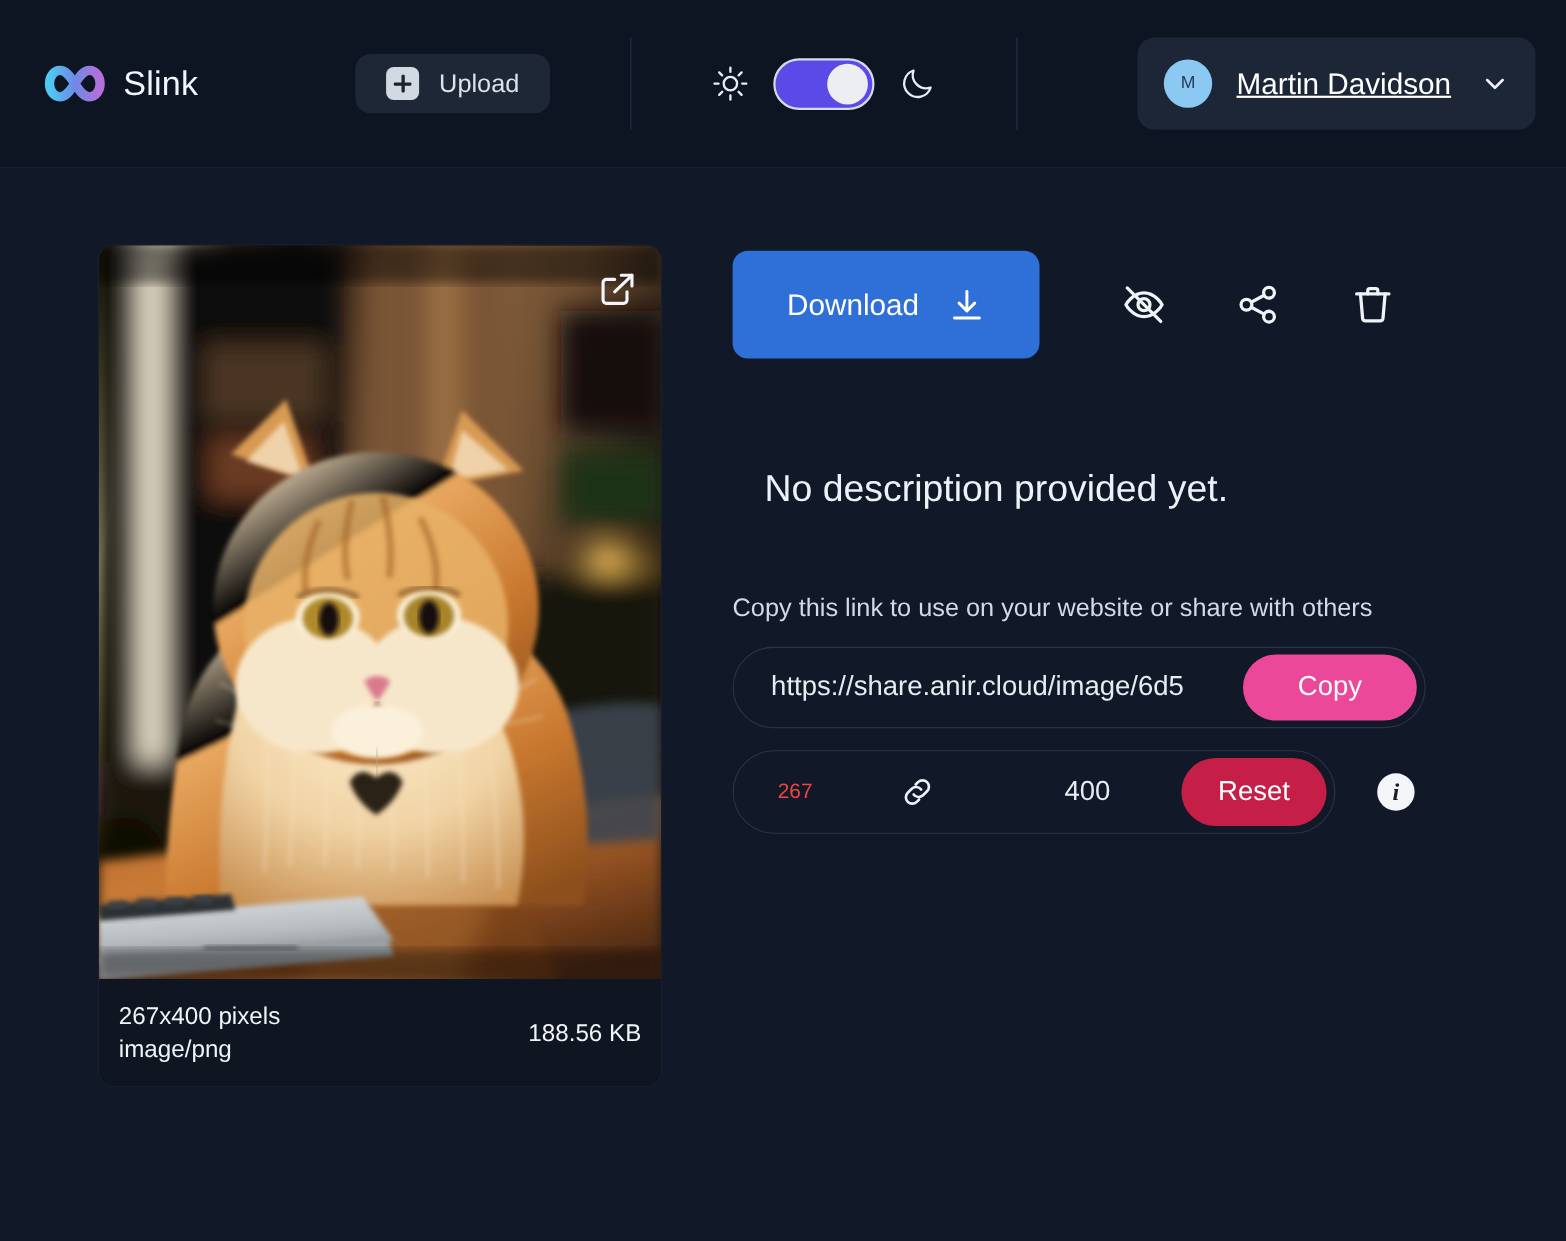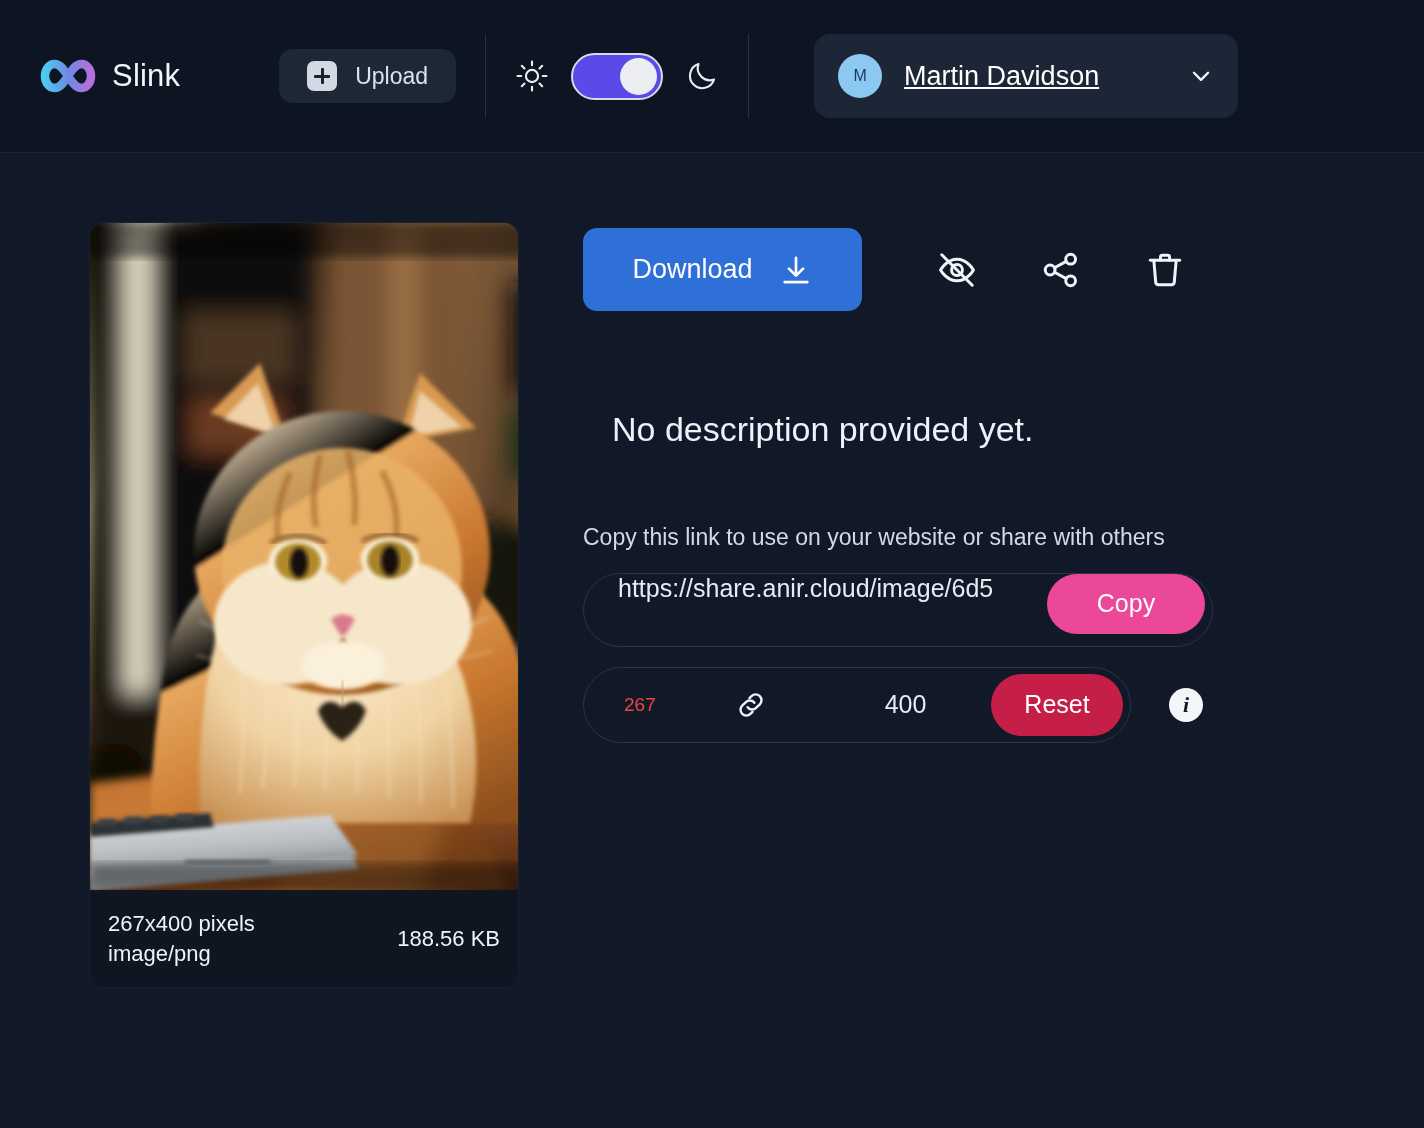--- a/index.html
+++ b/index.html
@@ -14,20 +14,21 @@
 
   
   .header {
     position: relative;
     height: 153px;
     background: #0e1522;
     display: flex;
     align-items: center;
     padding: 0 28px;
     border-bottom: 1px solid #1b2333;
+    gap: 44px;
   }
 
   .brand {
     display: flex;
     align-items: center;
     gap: 16px;
     margin-left: 12px;
   }
   .brand-logo { width: 56px; height: 34px; display: block; }
   .brand-name {
@@ -131,21 +132,21 @@
 
   
   .main {
     display: flex;
     padding: 70px 0 0 90px;
     gap: 65px;
   }
 
   
   .image-card {
-    width: 428px;
+    width: 511px;
     border-radius: 14px;
     overflow: hidden;
     background: #0d1420;
     box-shadow: 0 0 0 1px #1a2troca;
     box-shadow: 0 0 0 1px #19212f;
     flex: none;
     position: relative;
   }
   .photo {
     position: relative;
@@ -178,21 +179,21 @@
 
   
   .details { padding-top: 5px; width: 660px; }
 
   .actions-row {
     display: flex;
     align-items: center;
     gap: 0;
   }
   .download-btn {
-    width: 279px; height: 83px;
+    width: 279px; height: 98px;
     background: #2f6fd8;
     border: none;
     border-radius: 14px;
     display: flex;
     align-items: center;
     justify-content: center;
     gap: 26px;
     cursor: pointer;
   }
   .download-label { font-size: 27px; color: #ffffff; }
@@ -233,21 +234,21 @@
     color: #d4dae4;
   }
 
   .link-row {
     margin-top: 22px;
     width: 630px;
     height: 74px;
     border: 1px solid #2a3448;
     border-radius: 38px;
     display: flex;
-    align-items: flex-start;
+    align-items: center;
     padding: 0 7px 0 34px;
   }
   .link-url {
     flex: 1;
     font-size: 25px;
     color: #e7ecf3;
     white-space: nowrap;
     overflow: hidden;
   }
   .copy-btn {

